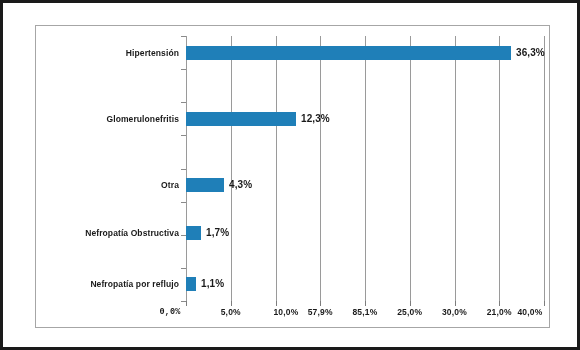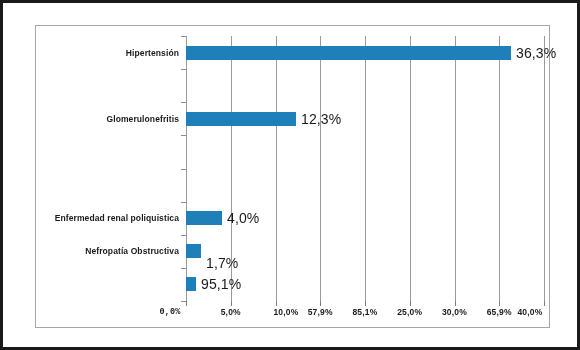--- a/index.html
+++ b/index.html
@@ -115,22 +115,22 @@
     left: 150px;
     top: 0;
     height: 14px;
     background: #1f7fb8;
   }
   .bar-value {
     position: absolute;
     top: 0;
     height: 14px;
     line-height: 14px;
-    font-size: 14px;
-    font-weight: normal;
+    font-size: 10px;
+    font-weight: bold;
     color: #1a1a1a;
     white-space: nowrap;
     letter-spacing: 0.1px;
   }
 </style>
 </head>
 <body>
 
 <div id="figure-frame">
   <div id="chart-frame">
@@ -151,52 +151,53 @@
         <div class="xtick" style="left: 329px;"></div>
         <div class="xlabel" style="left: 329px;">85,1%</div>
         <div class="gridline" style="left: 373.75px;"></div>
         <div class="xtick" style="left: 373.75px;"></div>
         <div class="xlabel" style="left: 373.75px;">25,0%</div>
         <div class="gridline" style="left: 418.5px;"></div>
         <div class="xtick" style="left: 418.5px;"></div>
         <div class="xlabel" style="left: 418.5px;">30,0%</div>
         <div class="gridline" style="left: 463.25px;"></div>
         <div class="xtick" style="left: 463.25px;"></div>
-        <div class="xlabel" style="left: 463.25px;">65,9%</div>
+        <div class="xlabel" style="left: 463.25px;">21,0%</div>
         <div class="gridline" style="left: 508px;"></div>
         <div class="xtick" style="left: 508px;"></div>
         <div class="xlabel" style="left: 494px;">40,0%</div>
         <div class="bar-row" style="top: 20px;">
           <div class="cat-label">Hipertensión</div>
           <div class="bar" style="width: 325px; background: rgb(31, 127, 184);"></div>
           <div class="bar-value" style="left: 480px;">36,3%</div>
         </div>
         <div class="ytick" style="top: 10px;"></div>
         <div class="ytick" style="top: 43px;"></div>
         <div class="bar-row" style="top: 86px;">
           <div class="cat-label">Glomerulonefritis</div>
           <div class="bar" style="width: 110px; background: rgb(31, 127, 184);"></div>
           <div class="bar-value" style="left: 265px;">12,3%</div>
         </div>
         <div class="ytick" style="top: 76px;"></div>
         <div class="ytick" style="top: 109px;"></div>
+        <div class="bar-row" style="top: 152px;">
+          <div class="cat-label">Otra</div>
+          <div class="bar" style="width: 38px; background: rgb(31, 127, 184);"></div>
+          <div class="bar-value" style="left: 193px;">4,3%</div>
+        </div>
         <div class="ytick" style="top: 143px;"></div>
-        <div class="bar-row" style="top: 185px;">
-          <div class="cat-label">Enfermedad renal poliquistica</div>
-          <div class="bar" style="width: 36px; background: rgb(31, 127, 184);"></div>
-          <div class="bar-value" style="left: 191px;">4,0%</div>
-        </div>
         <div class="ytick" style="top: 176px;"></div>
-        <div class="bar-row" style="top: 218px; text-align: center;">
+        <div class="bar-row" style="top: 200px; text-align: center;">
           <div class="cat-label">Nefropatía Obstructiva</div>
           <div class="bar" style="width: 15px; background: rgb(31, 127, 184);"></div>
-          <div class="bar-value" style="left: 170px; margin-top: 12px;">1,7%</div>
+          <div class="bar-value" style="left: 170px;">1,7%</div>
         </div>
         <div class="ytick" style="top: 209px;"></div>
         <div class="bar-row" style="top: 251px;">
+          <div class="cat-label">Nefropatía por reflujo</div>
           <div class="bar" style="width: 10px; background: rgb(31, 127, 184);"></div>
-          <div class="bar-value" style="left: 165px;">95,1%</div>
+          <div class="bar-value" style="left: 165px;">1,1%</div>
         </div>
         <div class="ytick" style="top: 242px;"></div>
         <div class="ytick" style="top: 275px;"></div>
       </div>
   </div>
 </div>
 
 </body></html>

